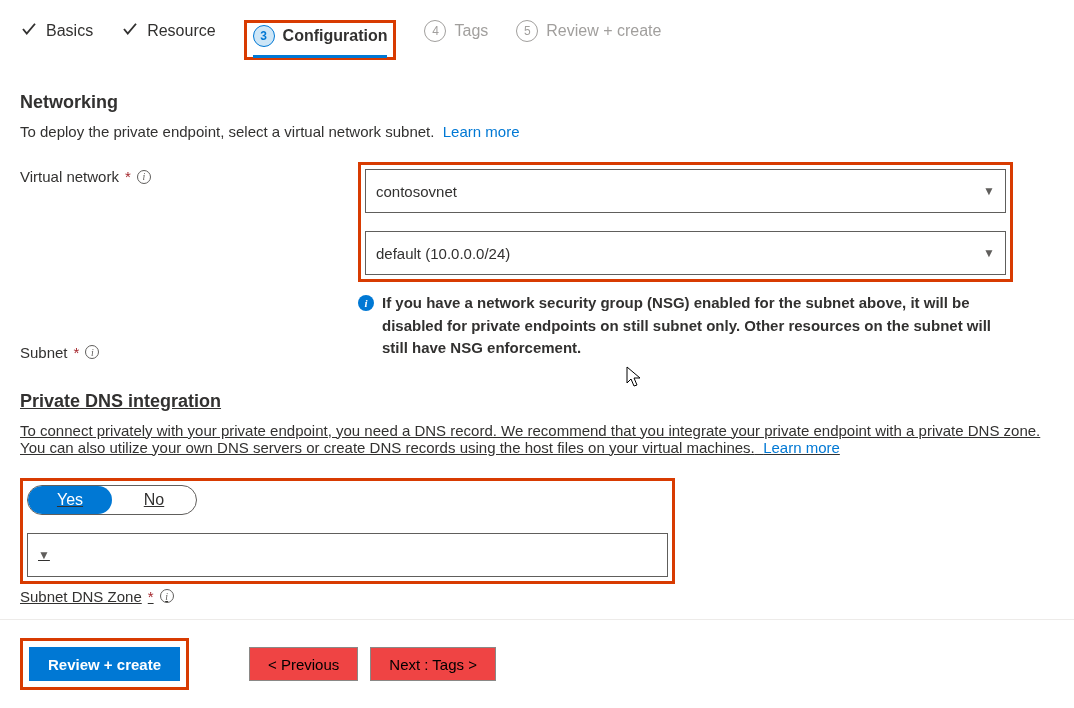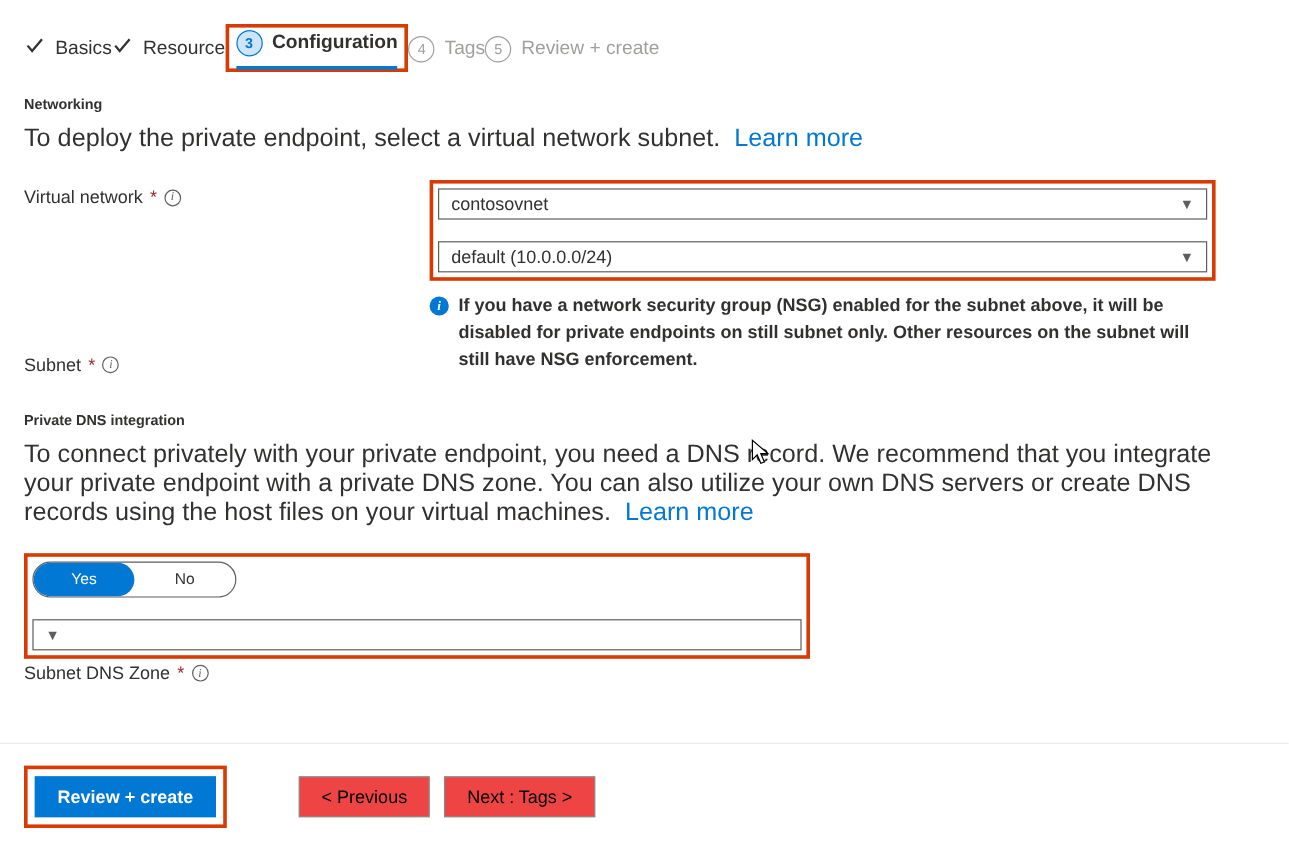--- a/index.html
+++ b/index.html
@@ -14,22 +14,23 @@
       background: #ffffff;
       width: 1074px;
       height: 708px;
       position: relative;
     }
     .container {
       padding: 0;
     }
     .tabs {
       display: flex;
-      align-items: flex-end;
+      align-items: flex-start;
       padding: 20px 20px 10px 20px;
+      gap: 28px;
     }
     .tab {
       display: flex;
       align-items: center;
       gap: 8px;
       cursor: pointer;
       color: #323130;
       font-size: 16px;
       padding-bottom: 8px;
     }
@@ -68,27 +69,27 @@
       border: 3px solid #d83b01;
       padding: 2px 6px;
     }
     .tab-highlight {
       display: inline-flex;
     }
     .content {
       padding: 10px 20px 20px 20px;
     }
     h2 {
-      font-size: 12px;
+      font-size: 18px;
       font-weight: 600;
       margin-bottom: 10px;
-      margin-top: 0;
+      margin-top: 12px;
     }
     .desc {
-      font-size: 21px;
+      font-size: 15px;
       color: #323130;
       margin-bottom: 22px;
     }
     .link {
       color: #0078d4;
       text-decoration: none;
       cursor: pointer;
     }
     .form-row {
       display: flex;
@@ -118,21 +119,21 @@
       color: #605e5c;
       font-style: italic;
       font-family: Georgia, serif;
     }
     .input-col {
       flex: 1;
       max-width: 655px;
     }
     .select-box {
       border: 1px solid #605e5c;
-      height: 26px;
+      height: 44px;
       display: flex;
       align-items: center;
       justify-content: space-between;
       padding: 0 10px;
       cursor: pointer;
       font-size: 15px;
       background: #fff;
     }
     .chevron {
       font-size: 12px;
@@ -172,33 +173,34 @@
       height: 30px;
       border: 1px solid #605e5c;
       border-radius: 15px;
       overflow: hidden;
       align-items: center;
       background: #fff;
     }
     .toggle-opt {
       flex: 1;
       text-align: center;
-      font-size: 13px;
+      font-size: 16px;
       cursor: pointer;
       line-height: 28px;
     }
     .toggle-opt.active {
       background: #0078d4;
       color: #fff;
       border-radius: 14px;
       margin: 0px;
       line-height: 28px;
     }
     .section2 {
       margin-top: 30px;
+      text-decoration: underline;
     }
     .footer {
       position: absolute;
       bottom: 0;
       left: 0;
       right: 0;
       border-top: 1px solid #edebe9;
       padding: 18px 20px;
       display: flex;
       align-items: center;

